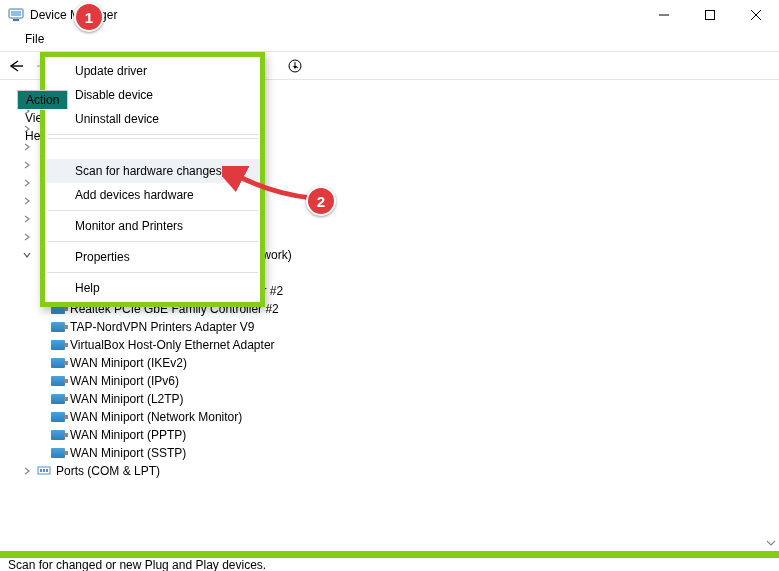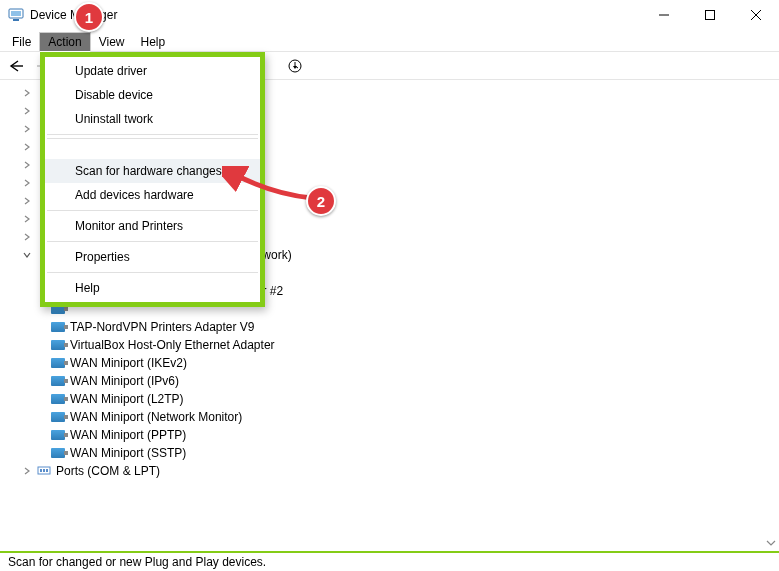--- a/index.html
+++ b/index.html
@@ -34,35 +34,37 @@
   }
   .win-controls .btn {
     width: 46px; height: 30px;
     display: flex; align-items: center; justify-content: center;
     font-size: 14px;
   }
   
   .menubar {
     display: flex;
     height: 22px;
-    align-items: flex-end;
-    padding: 0 4px;
+    align-items: flex-start;
+    padding: 0 17px;
     border-bottom: 1px solid #e5e5e5;
+    flex-direction: column;
   }
   .menubar .menu-item {
     padding: 2px 8px;
     font-size: 12px;
   }
   .menubar .menu-item.open {
-    background: #737373;
+    background: #0f766e;
     border: 1px solid #ccc;
     border-bottom: 1px solid #fff;
     margin-bottom: -1px;
     z-index: 20;
     position: relative;
+    margin-top: 42px;
   }
   
   .toolbar {
     height: 28px;
     display: flex;
     align-items: center;
     padding: 0 4px;
     gap: 4px;
     border-bottom: 1px solid #e5e5e5;
   }
@@ -137,21 +139,21 @@
   .dropdown .dd-sep {
     height: 1px;
     background: #e0e0e0;
     margin: 3px 2px;
   }
   
   .statusbar {
     position: absolute;
     left: 0; right: 0; bottom: 0;
     height: 20px;
-    border-top: 2px solid #84cc16;
+    border-top: 7px solid #84cc16;
     padding: 2px 8px;
     font-size: 12px;
     display: flex;
     align-items: center;
   }
   
   .scroll-corner {
     position: absolute;
     right: 0; bottom: 20px;
     width: 17px; height: 17px;
@@ -336,20 +338,21 @@
     <div class="tree-row depth2">
       <span class="node-icon">
         <span class="net-icon"></span>
       </span>
       <span class="label">Microsoft Wi-Fi Direct Virtual Adapter #2</span>
     </div>
     <div class="tree-row depth2">
       <span class="node-icon">
         <span class="net-icon"></span>
       </span>
+      <span class="label">Realtek PCIe GbE Family Controller #2</span>
     </div>
     <div class="tree-row depth2">
       <span class="node-icon">
         <span class="net-icon"></span>
       </span>
       <span class="label">TAP-NordVPN Printers Adapter V9</span>
     </div>
     <div class="tree-row depth2">
       <span class="node-icon">
         <span class="net-icon"></span>
@@ -406,21 +409,21 @@
           <rect x="9" y="4" width="2" height="3" fill="#5a8ecb"></rect>
         </svg>
       </span>
       <span class="label">Ports (COM &amp; LPT)</span>
     </div>
   </div>
 
 <div class="dropdown" id="dropdown">
     <div class="dd-item">Update driver</div>
     <div class="dd-item">Disable device</div>
-    <div class="dd-item">Uninstall twork</div>
+    <div class="dd-item">Uninstall device</div>
     <div class="dd-sep"></div>
     <div class="dd-sep"></div>
     <div class="dd-item hover">Scan for hardware changes</div>
     <div class="dd-item">Add devices hardware</div>
     <div class="dd-sep"></div>
     <div class="dd-item">Monitor and Printers</div>
     <div class="dd-sep"></div>
     <div class="dd-item">Properties</div>
     <div class="dd-sep"></div>
     <div class="dd-item">Help</div>

